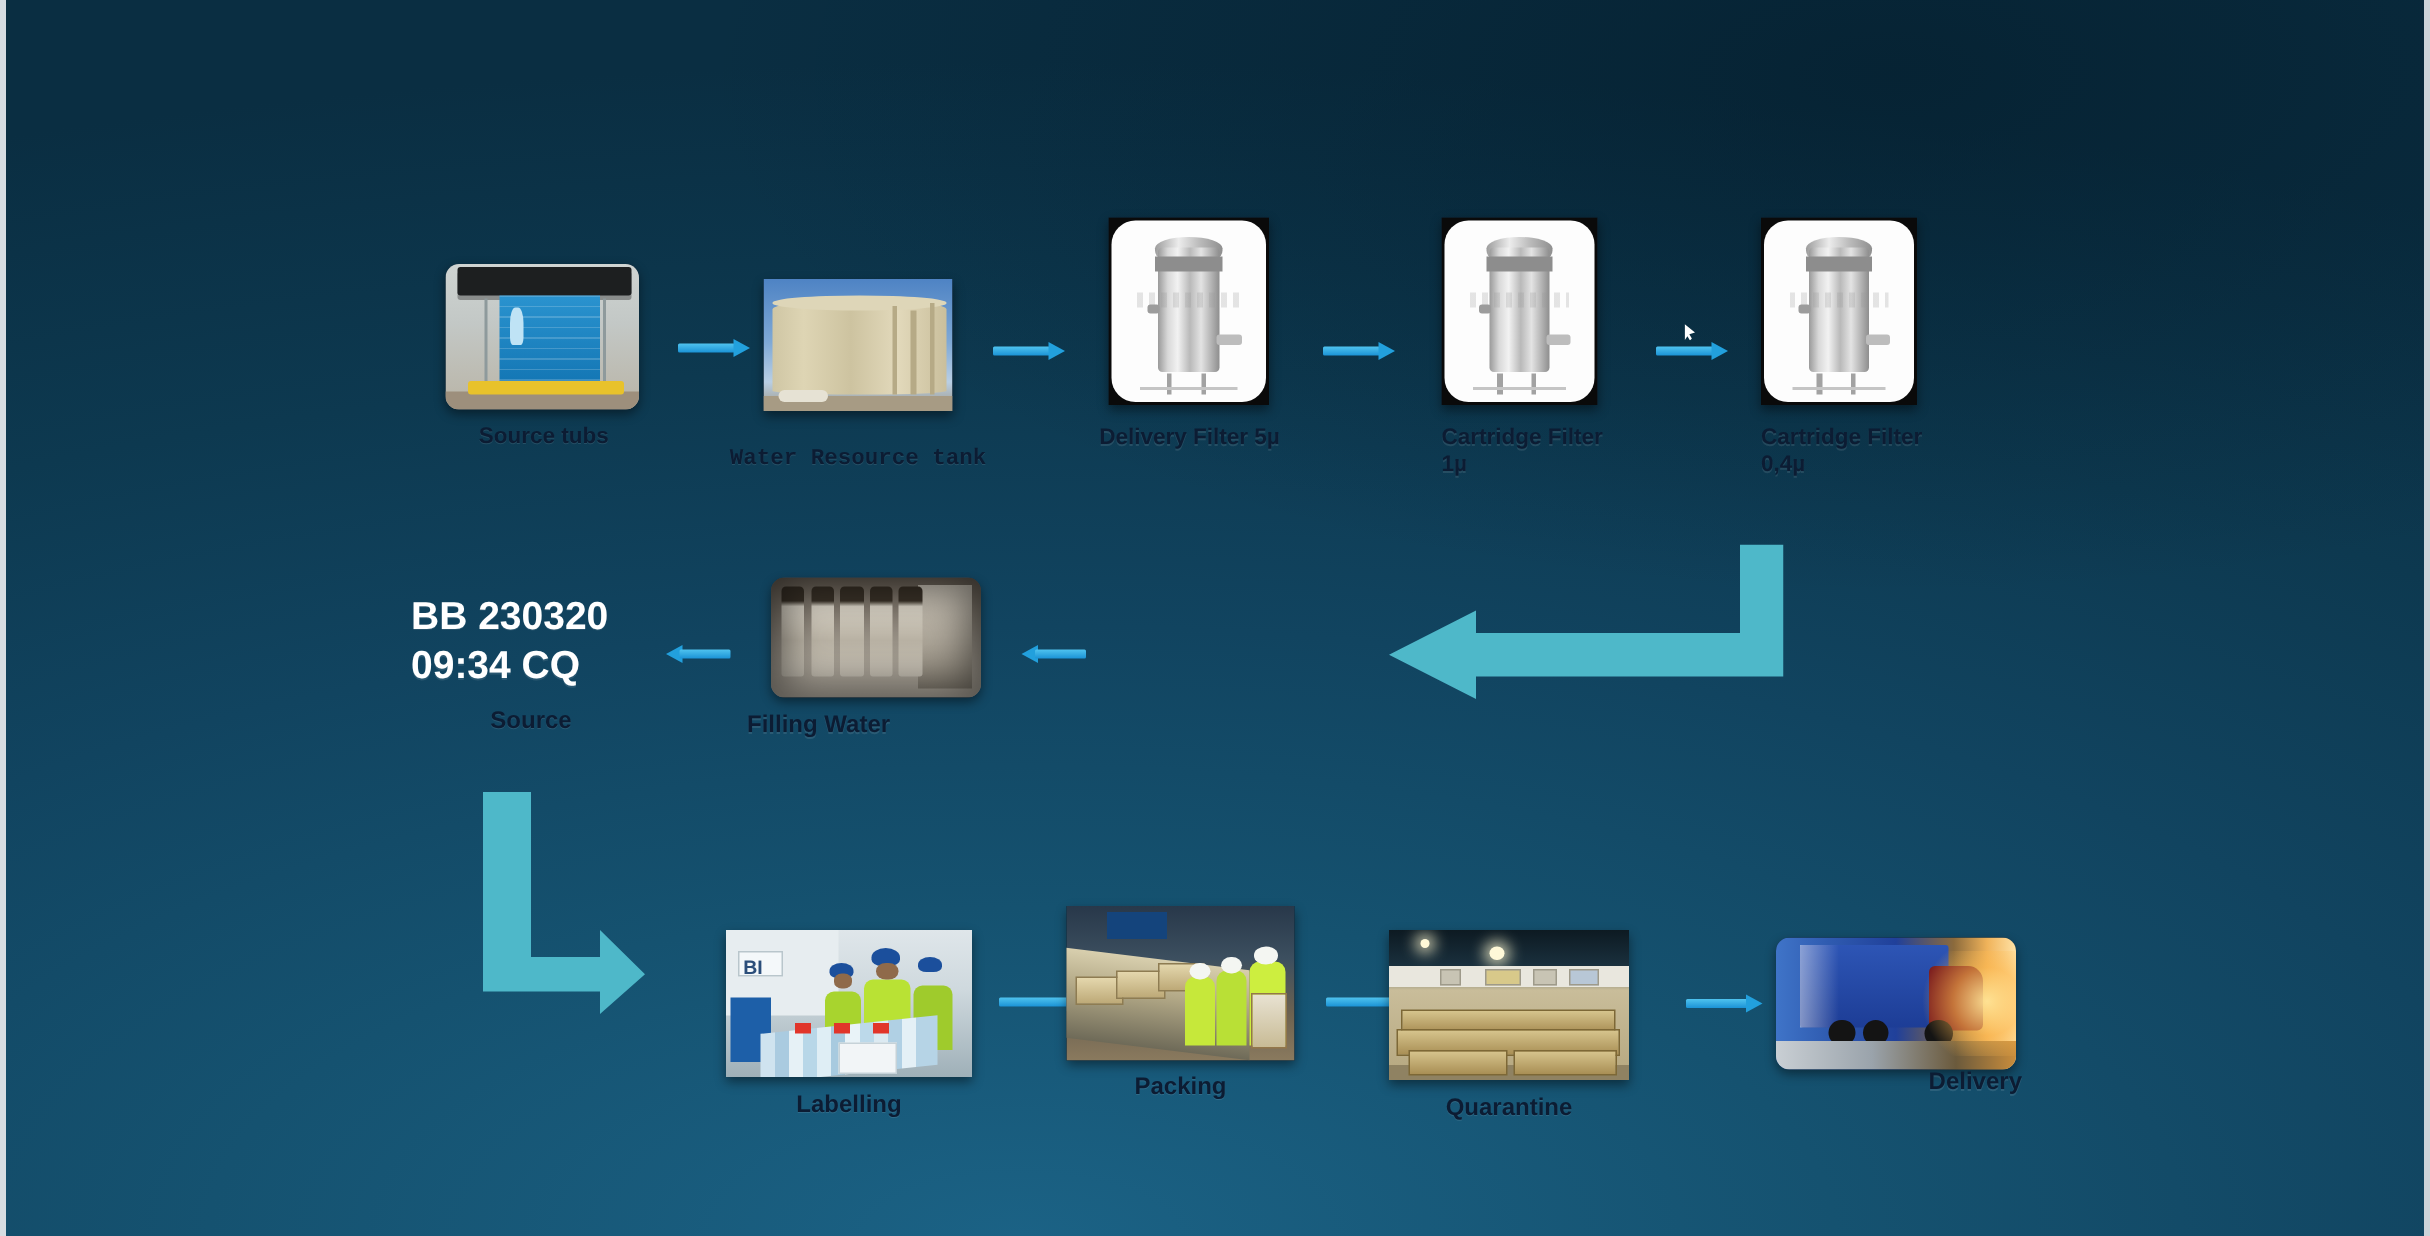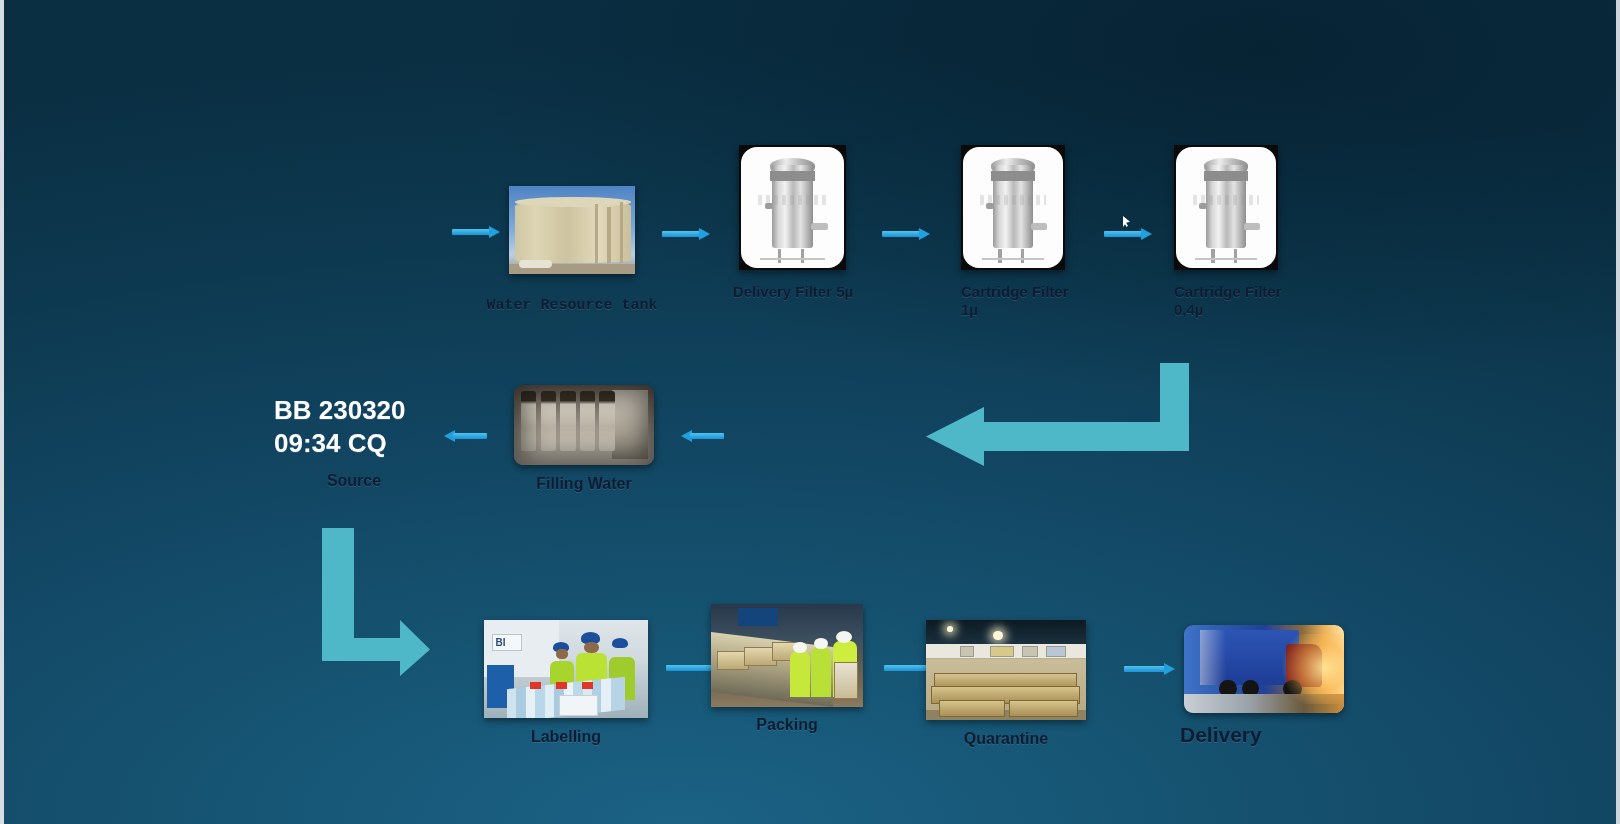--- a/index.html
+++ b/index.html
@@ -104,21 +104,21 @@
   .oz-ball{position:absolute;border-radius:50%;
     background:radial-gradient(circle at 32% 28%,#cfe0fb 0%,#7f9ee8 38%,#3a55c8 78%,#27389c 100%);}
   .oz-o3{position:absolute;left:19%;top:26%;font-size:33px;font-weight:bold;color:#2fd62f;
     font-family:"Liberation Sans",sans-serif;letter-spacing:-2px;
     text-shadow:0 0 2px #0a8a0a,1px 1px 0 #0a8a0a;}
 
   
   .lb-bg{position:absolute;inset:0;background:linear-gradient(#dfe6ea 0%,#cfd9de 40%,#9fb0b8 100%);}
   .lb-wall{position:absolute;left:0;top:0;width:46%;height:58%;background:#e7edf0;}
   .lb-sign{position:absolute;left:5%;top:14%;width:17%;height:16%;background:#f4f8fa;border:1px solid #b9c6cc;}
-  .lb-signtxt{position:absolute;left:7%;top:17%;font-size:10px;font-weight:bold;color:#2b4e7a;}
+  .lb-signtxt{position:absolute;left:7%;top:17%;font-size:13px;font-weight:bold;color:#2b4e7a;}
   .lb-door{position:absolute;left:2%;top:46%;width:16%;height:44%;background:#1d5fa8;}
   .lb-worker{position:absolute;bottom:18%;border-radius:6px 6px 0 0;background:#b9e234;}
   .lb-cap{position:absolute;border-radius:50% 50% 35% 35%;background:#1b4f9c;}
   .lb-face{position:absolute;border-radius:45%;background:#8f6a4a;}
   .lb-btls{position:absolute;left:14%;bottom:2%;width:72%;height:34%;
     background:linear-gradient(to right,#cfe3ef 0 8%,#aacbe0 8% 16%,#e6f1f6 16% 24%,#b8d7e8 24% 32%,#dfeef5 32% 40%,#a8cadf 40% 48%,#e9f3f8 48% 56%,#bcd9ea 56% 64%,#dceaf2 64% 72%,#b0d0e4 72% 80%,#e4f0f6 80% 88%,#b6d4e6 88% 100%);
     transform:skewY(-6deg);}
   .lb-caps{position:absolute;left:28%;bottom:30%;width:44%;height:7%;
     background:repeating-linear-gradient(to right,#e1352a 0 11px,rgba(0,0,0,0) 11px 26px);}
   .lb-pack{position:absolute;left:46%;bottom:2%;width:22%;height:19%;background:#f2f5f7;border:1px solid #c6d2d8;}
@@ -174,20 +174,35 @@
   .cursor{position:absolute;width:7px;height:11px;background:#ffffff;
     clip-path:polygon(0 0,0 100%,28% 74%,52% 100%,70% 88%,46% 62%,100% 52%);
     filter:drop-shadow(0 0 1px rgba(0,0,0,.6));}
 </style>
 </head>
 <body>
 
 <div id="stage">
 
 
+  <div class="node" style="left:293px;top:176px;">
+    <div class="thumb rounded shadow" style="width:129px;height:97px;">
+      <div class="pic">
+        <div class="src-sky"></div>
+        <div class="src-roof"></div>
+        <div class="src-ground"></div>
+        <div class="src-wall"></div>
+        <div class="src-person"></div>
+        <div class="src-pole"></div>
+        <div class="src-pole2"></div>
+        <div class="src-yellow"></div>
+      </div>
+    </div>
+    <div class="label" style="left:-2px;top:106px;width:135px;text-align:center;font-size:15px;">Source tubs</div>
+  </div>
 
   <div class="sarrow" style="left:448px;top:226px;width:48px;">
     <div class="shaft" style="width:38px;"></div>
       <div class="head" style="left:37px;"></div>
   </div>
 
   <div class="node" style="left:505px;top:186px;font-family:Liberation Mono, monospace;">
     <div class="thumb shadow" style="width:126px;height:88px;">
       <div class="pic">
         <div class="tk-sky"></div>
@@ -310,21 +325,21 @@
         <div class="fw-bg"></div>
         <div class="fw-mach"></div>
         <div class="fw-btl" style="left:5%;"></div>
         <div class="fw-btl" style="left:19%;"></div>
         <div class="fw-btl" style="left:33%;"></div>
         <div class="fw-btl" style="left:47%;"></div>
         <div class="fw-btl" style="left:61%;"></div>
         <div class="fw-dark"></div>
       </div>
     </div>
-    <div class="label" style="left:-16px;top:90px;width:172px;text-align:center;font-size:16px;">Filling Water</div>
+    <div class="label" style="left:-16px;top:90px;width:172px;text-align:left;font-size:16px;">Filling Water</div>
   </div>
 
   <div class="sarrow left" style="left:677px;top:430px;width:44px;">
     <div class="head"></div>
       <div class="shaft" style="width:34px;"></div>
   </div>
 
 
   <div class="elbow" style="left:318px;top:528px;">
     <svg width="110" height="148" viewBox="0 0 110 148">
@@ -421,16 +436,16 @@
         <div class="dl-trailer"></div>
         <div class="dl-sheen"></div>
         <div class="dl-cab"></div>
         <div class="dl-wheel" style="left:22%;top:62%;width:11%;height:20%;"></div>
         <div class="dl-wheel" style="left:36%;top:62%;width:11%;height:20%;"></div>
         <div class="dl-wheel" style="left:62%;top:62%;width:12%;height:21%;"></div>
         <div class="dl-road"></div>
         <div class="dl-glow"></div>
       </div>
     </div>
-    <div class="label" style="left:-4px;top:98px;width:168px;text-align:left;font-size:21px;">Delivery</div>
+    <div class="label" style="left:-4px;top:88px;width:168px;text-align:right;font-size:16px;">Delivery</div>
   </div>
 
 </div>
 
 </body></html>

